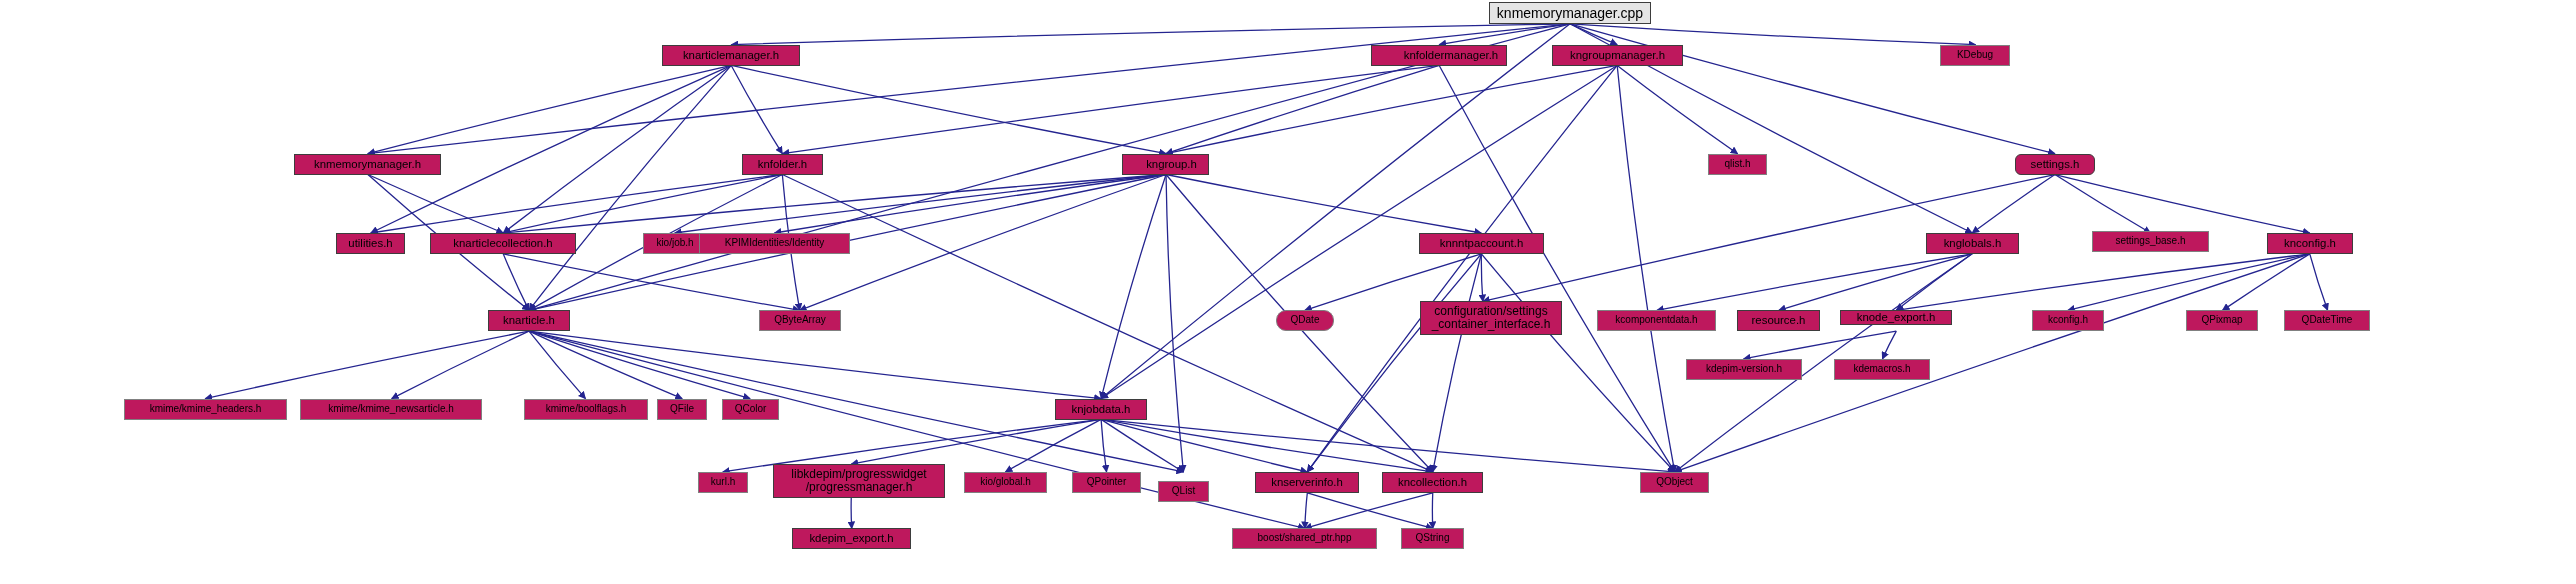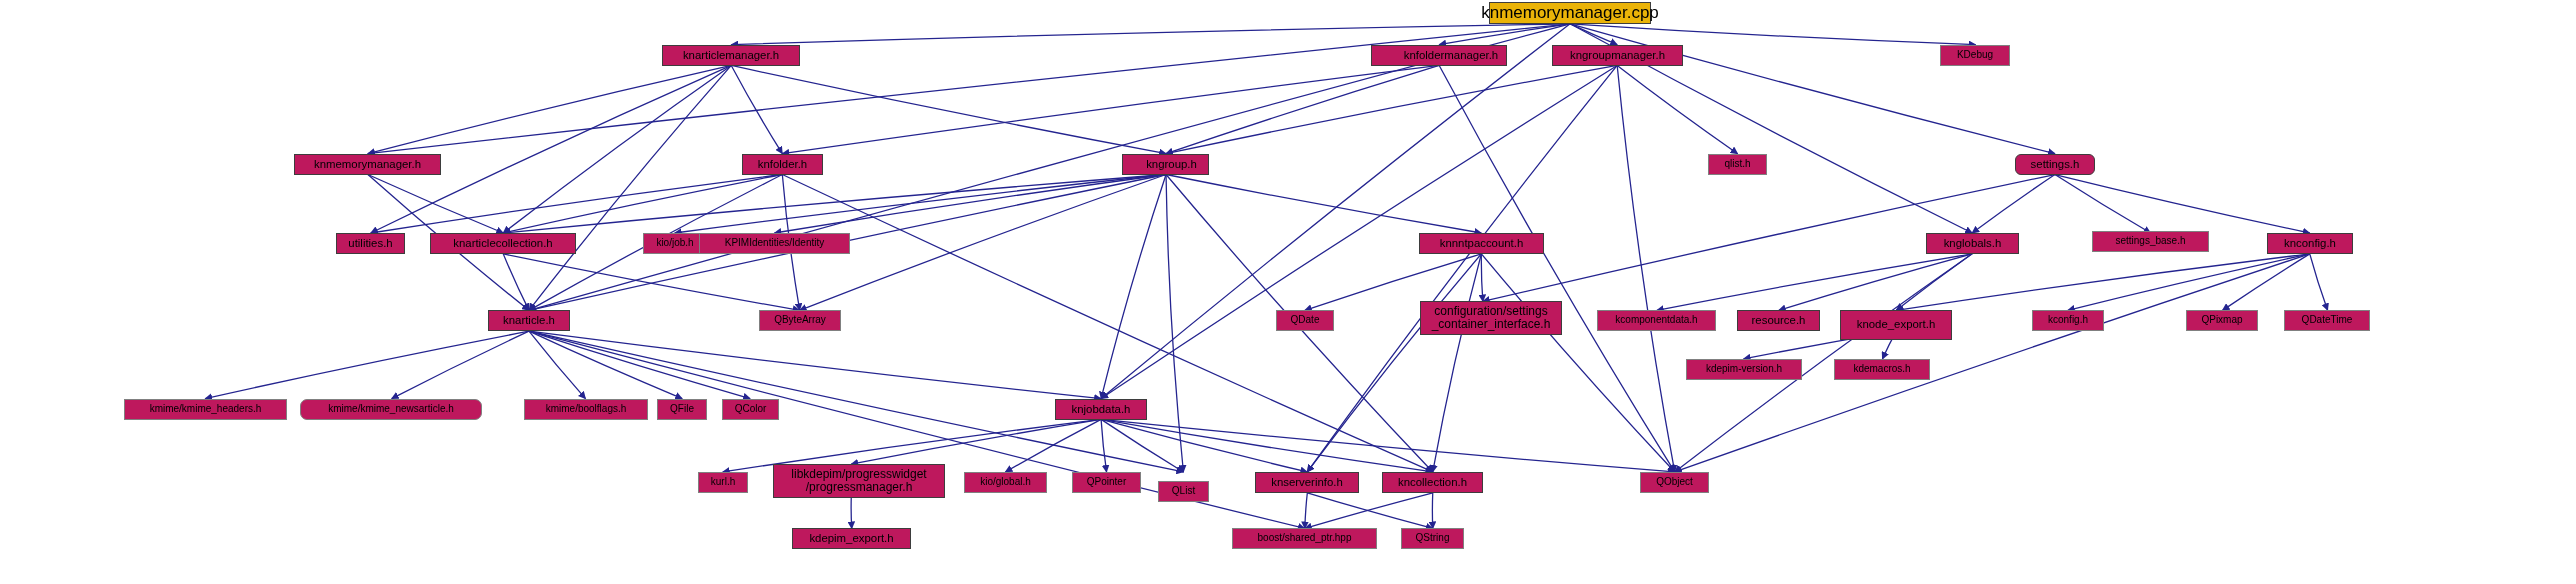--- a/index.html
+++ b/index.html
@@ -3,21 +3,21 @@
 <meta charset="utf-8">
 <style>
   html,body{margin:0;padding:0;background:#ffffff;}
   body{font-family:"Liberation Sans",sans-serif;}
   #graph-root{position:relative;width:2576px;height:584px;background:#fff;overflow:hidden;}
   svg.edges{position:absolute;left:0;top:0;width:2576px;height:584px;pointer-events:none;}
   .node{position:absolute;box-sizing:border-box;display:flex;align-items:center;justify-content:center;
         text-align:center;line-height:1.05;white-space:pre;background:#be185d;color:#000000;}
   .node.norm{border:1px solid #808080;font-size:10px;}
   .node.bold{border:1.6px solid #3d3d3d;font-size:11.4px;}
-  .node.root{border:1.6px solid #3d3d3d;background:#eab308;font-size:17px;}
+  .node.root{border:1.6px solid #3d3d3d;background:#e5e5e5;font-size:14px;}
   .node.two{line-height:1.12;font-size:12px;margin-left:8px;}
 </style>
 </head>
 <body>
 
 <div id="graph-root">
   <svg class="edges" viewBox="0 0 2598 589" xmlns="http://www.w3.org/2000/svg">
     <defs>
       <marker id="arrow" viewBox="0 0 10 10" refX="9" refY="5" markerWidth="6" markerHeight="6" orient="auto-start-reverse">
         <path d="M 0 0 L 10 5 L 0 10 z" fill="#24248f"></path>
@@ -121,34 +121,34 @@
       <div class="node bold" style="left: 2015px; top: 154px; width: 80px; height: 21px; border-radius: 6px;">settings.h</div>
       <div class="node bold" style="left: 336px; top: 233px; width: 69px; height: 21px;">utilities.h</div>
       <div class="node bold" style="left: 430px; top: 233px; width: 146px; height: 21px;">knarticlecollection.h</div>
       <div class="node norm" style="left: 643px; top: 233px; width: 64px; height: 21px;">kio/job.h</div>
       <div class="node norm" style="left: 699px; top: 233px; width: 151px; height: 21px;">KPIMIdentities/Identity</div>
       <div class="node bold" style="left: 1419px; top: 233px; width: 125px; height: 21px;">knnntpaccount.h</div>
       <div class="node bold" style="left: 1926px; top: 233px; width: 93px; height: 21px;">knglobals.h</div>
       <div class="node norm" style="left: 2092px; top: 231px; width: 117px; height: 21px;">settings_base.h</div>
       <div class="node bold" style="left: 2267px; top: 233px; width: 86px; height: 21px;">knconfig.h</div>
       <div class="node norm" style="left: 759px; top: 310px; width: 82px; height: 21px;">QByteArray</div>
-      <div class="node norm" style="left: 1276px; top: 310px; width: 58px; height: 21px;">QDate</div>
+      <div class="node norm" style="left: 1276px; top: 310px; width: 58px; height: 21px; border-radius: 10px;">QDate</div>
       <div class="node bold two" style="left: 1412px; top: 301px; width: 142px; height: 34px;">configuration/settings
 _container_interface.h</div>
       <div class="node norm" style="left: 1597px; top: 310px; width: 119px; height: 21px;">kcomponentdata.h</div>
       <div class="node bold" style="left: 1737px; top: 310px; width: 83px; height: 21px;">resource.h</div>
-      <div class="node bold" style="left: 1840px; top: 310px; width: 112px; height: 30px; text-align: center;">knode_export.h</div>
+      <div class="node bold" style="left: 1840px; top: 310px; width: 112px; height: 15px; text-align: center;">knode_export.h</div>
       <div class="node norm" style="left: 2032px; top: 310px; width: 72px; height: 21px;">kconfig.h</div>
       <div class="node norm" style="left: 2186px; top: 310px; width: 72px; height: 21px;">QPixmap</div>
       <div class="node norm" style="left: 2284px; top: 310px; width: 86px; height: 21px;">QDateTime</div>
       <div class="node bold" style="left: 488px; top: 310px; width: 82px; height: 21px;">knarticle.h</div>
       <div class="node norm" style="left: 1686px; top: 359px; width: 116px; height: 21px;">kdepim-version.h</div>
       <div class="node norm" style="left: 1834px; top: 359px; width: 96px; height: 21px;">kdemacros.h</div>
       <div class="node norm" style="left: 124px; top: 399px; width: 163px; height: 21px;">kmime/kmime_headers.h</div>
-      <div class="node norm" style="left: 300px; top: 399px; width: 182px; height: 21px; border-radius: 7px;">kmime/kmime_newsarticle.h</div>
+      <div class="node norm" style="left: 300px; top: 399px; width: 182px; height: 21px;">kmime/kmime_newsarticle.h</div>
       <div class="node norm" style="left: 524px; top: 399px; width: 124px; height: 21px;">kmime/boolflags.h</div>
       <div class="node norm" style="left: 657px; top: 399px; width: 50px; height: 21px;">QFile</div>
       <div class="node norm" style="left: 722px; top: 399px; width: 57px; height: 21px;">QColor</div>
       <div class="node bold" style="left: 1055px; top: 399px; width: 92px; height: 21px;">knjobdata.h</div>
       <div class="node norm" style="left: 698px; top: 472px; width: 50px; height: 21px;">kurl.h</div>
       <div class="node bold two" style="left: 765px; top: 464px; width: 172px; height: 34px;">libkdepim/progresswidget
 /progressmanager.h</div>
       <div class="node norm" style="left: 964px; top: 472px; width: 83px; height: 21px;">kio/global.h</div>
       <div class="node norm" style="left: 1072px; top: 472px; width: 69px; height: 21px;">QPointer</div>
       <div class="node norm" style="left: 1158px; top: 472px; width: 51px; height: 21px; margin-top: 9px;">QList</div>

